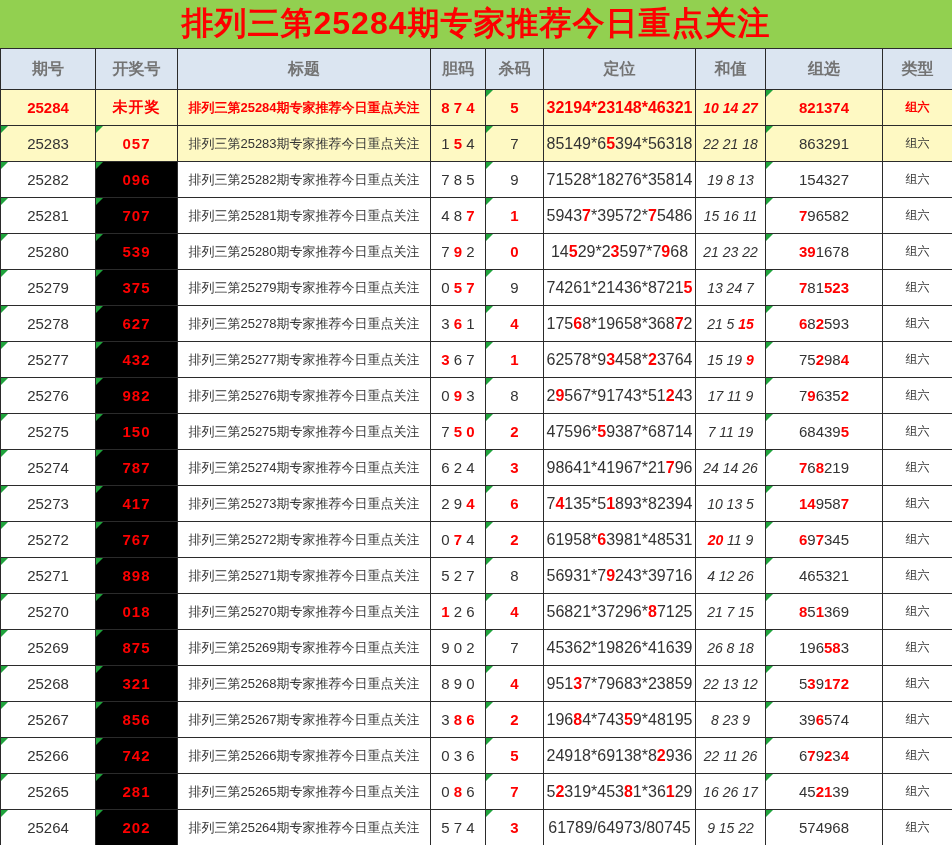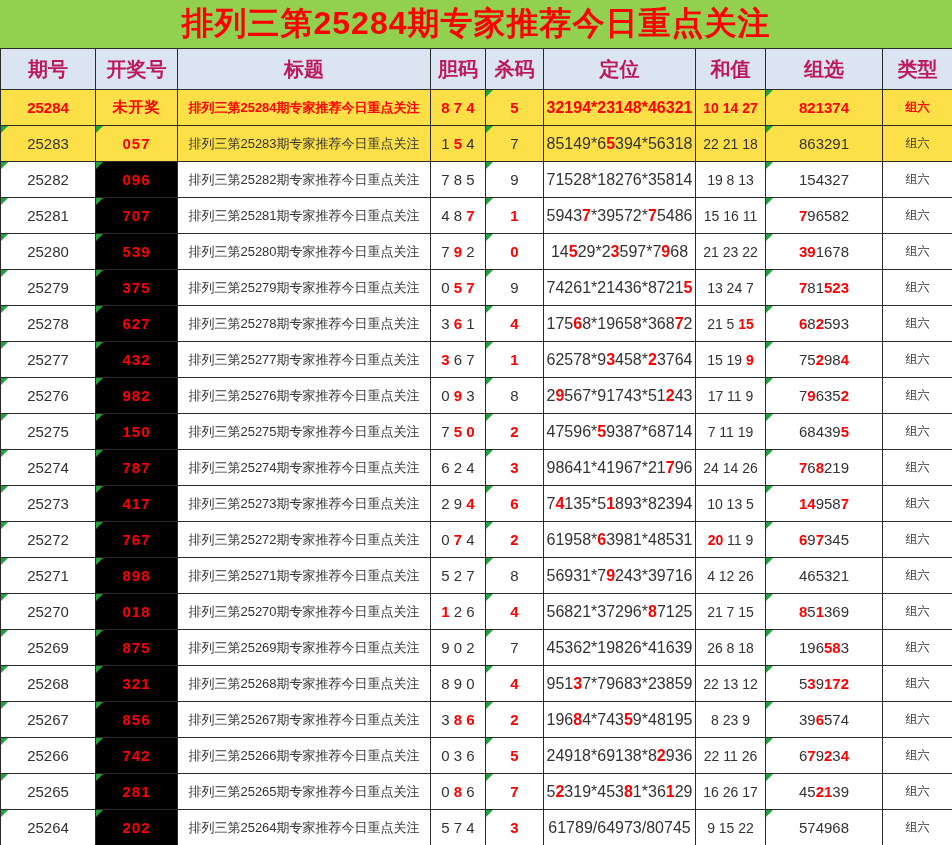--- a/index.html
+++ b/index.html
@@ -3,27 +3,27 @@
 <meta charset="utf-8">
 <style>
   html,body{margin:0;padding:0;background:#fff;}
   body{width:952px;height:845px;overflow:hidden;font-family:"Liberation Sans",sans-serif;}
   .banner{height:48px;background:#92D050;display:flex;align-items:center;justify-content:center;}
   .banner span{color:#FE0000;font-size:32px;font-weight:700;letter-spacing:1px;}
   table{border-collapse:collapse;table-layout:fixed;width:952px;}
   th,td{border:1px solid #2b2b2b;text-align:center;vertical-align:middle;position:relative;
         padding:0;overflow:hidden;white-space:nowrap;}
   thead tr{height:41px;background:#DBE5F1;}
-  th{color:#be185d;font-size:20px;font-weight:700;}
+  th{color:#737373;font-size:16px;font-weight:700;}
   tbody tr{height:36px;background:#fff;}
-  tbody tr.blue{background:#fde047;}
+  tbody tr.blue{background:#fef9c3;}
   td{font-size:15px;color:#333;}
   td.title-cell{font-size:13px;}
   td.ding-cell{font-size:16px;}
-  td.hezhi-cell{font-size:14px;}
+  td.hezhi-cell{font-size:14px;font-style:italic;}
   td.type-cell{font-size:12px;}
   td.cream{background:#000000;}
   .r{color:#FE0000;font-weight:700;}
   td.drawv{color:#FE0000;font-weight:700;letter-spacing:1px;}
   tr.allred td{color:#FE0000;font-weight:700;}
   td.tri::before{content:"";position:absolute;top:0;left:0;width:0;height:0;
     border-top:7px solid #1FA33C;border-right:7px solid transparent;}
 </style>
 </head>
 <body>

